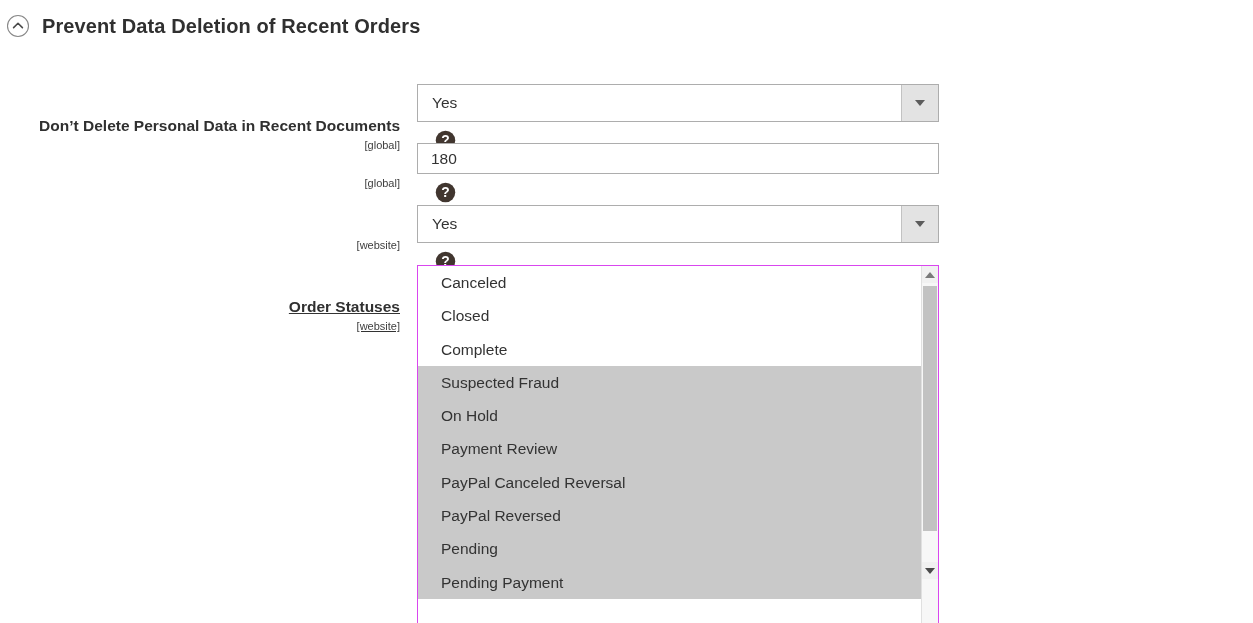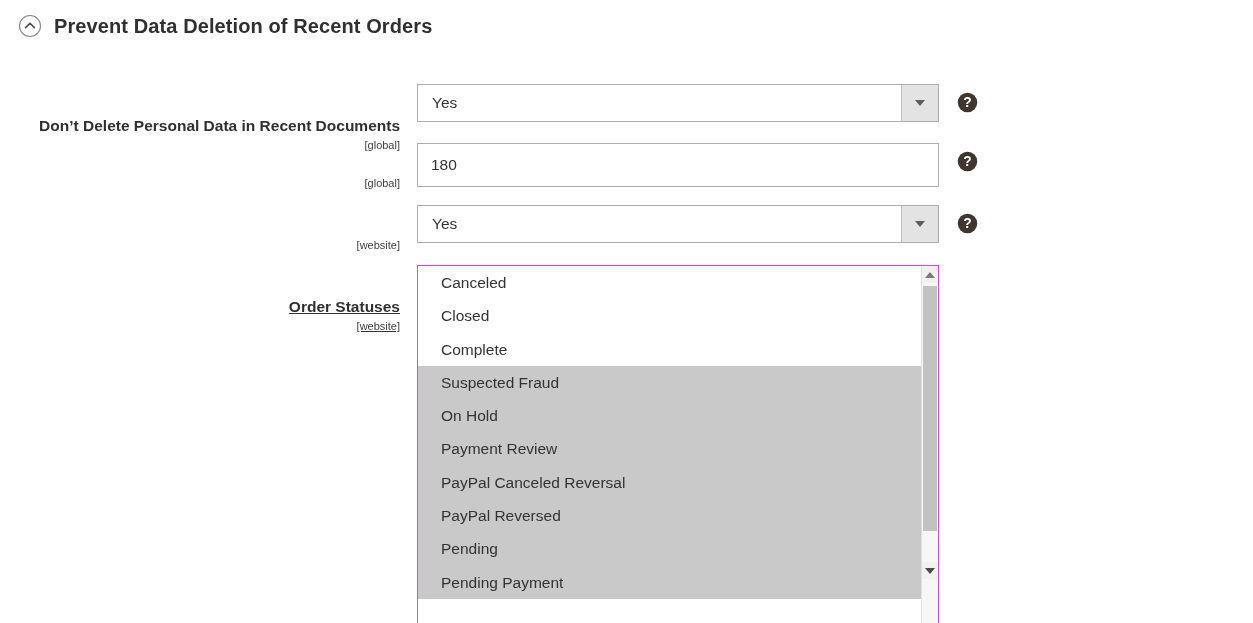--- a/index.html
+++ b/index.html
@@ -17,21 +17,20 @@
   }
 
   
   .section-header {
     position: absolute;
     left: 0;
     top: 8px;
     display: flex;
     align-items: center;
     height: 36px;
-    margin-left: 12px;
   }
   .collapse-toggle {
     width: 24px;
     height: 24px;
     margin-left: 6px;
     flex: 0 0 auto;
     display: block;
   }
   .section-title {
     font-size: 20px;
@@ -70,20 +69,21 @@
     font-weight: normal;
     line-height: 16px;
     display: block;
     margin-top: 1px;
   }
 
   .control-col {
     margin-left: 17px;
     display: flex;
     align-items: flex-start;
+    flex-direction: column;
   }
 
   
   .select-box {
     position: relative;
     width: 522px;
     height: 38px;
     box-sizing: border-box;
     border: 1px solid #adadad;
     background: #ffffff;
@@ -112,21 +112,21 @@
     width: 0;
     height: 0;
     border-left: 5px solid transparent;
     border-right: 5px solid transparent;
     border-top: 6px solid #5c5c5c;
   }
 
   
   .text-input {
     width: 522px;
-    height: 44px;
+    height: 31px;
     box-sizing: border-box;
     border: 1px solid #adadad;
     background: #ffffff;
     font-family: "Liberation Sans", sans-serif;
     font-size: 15.5px;
     color: #333333;
     padding: 4px 13px;
     outline: none;
   }
 

